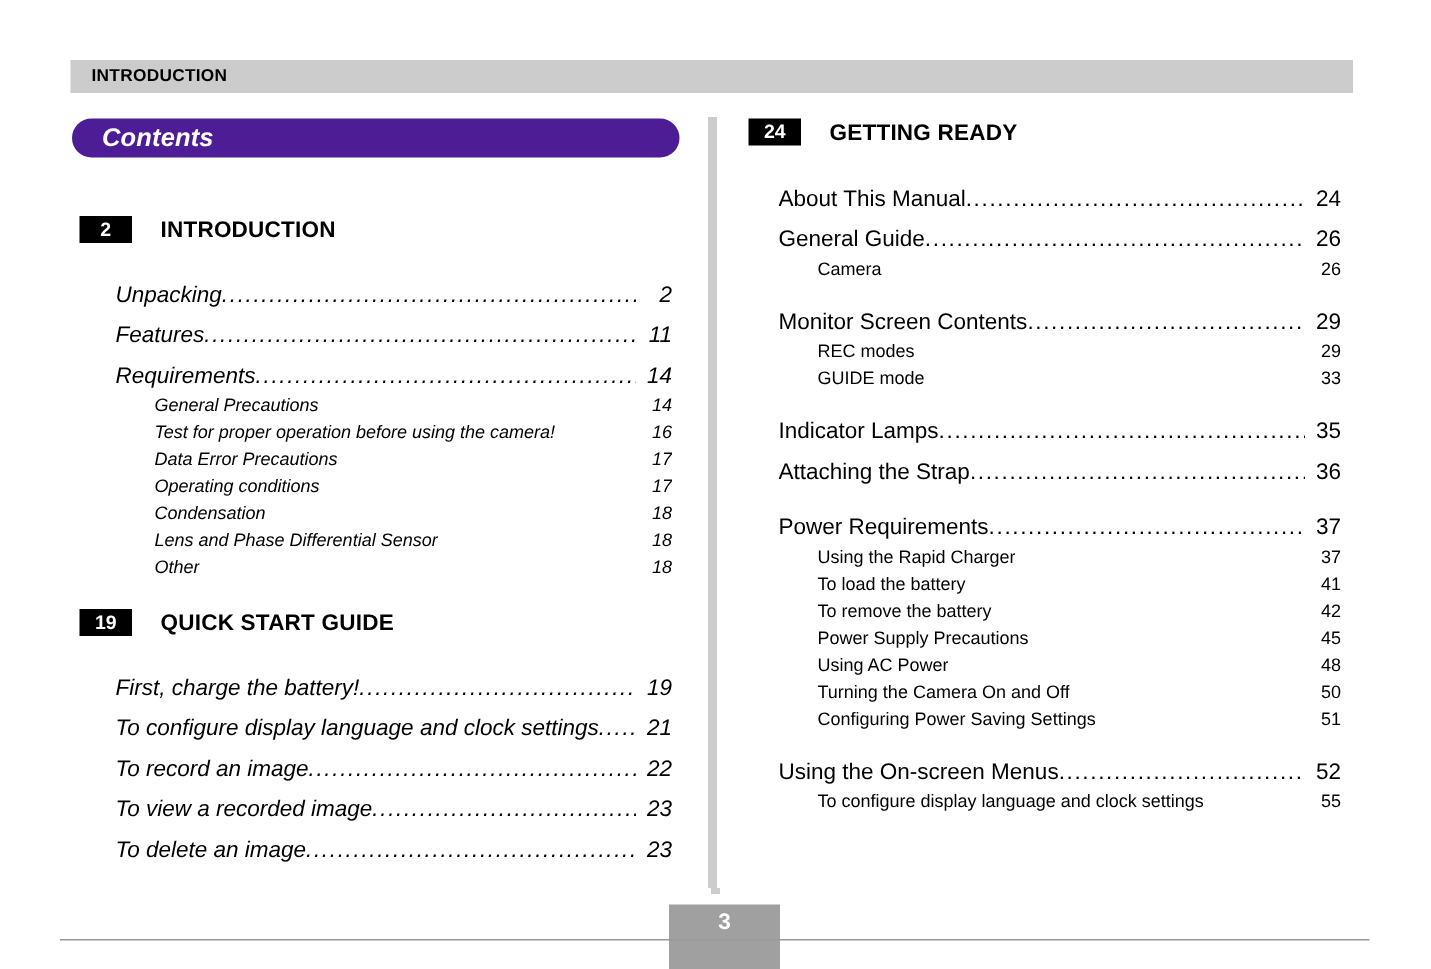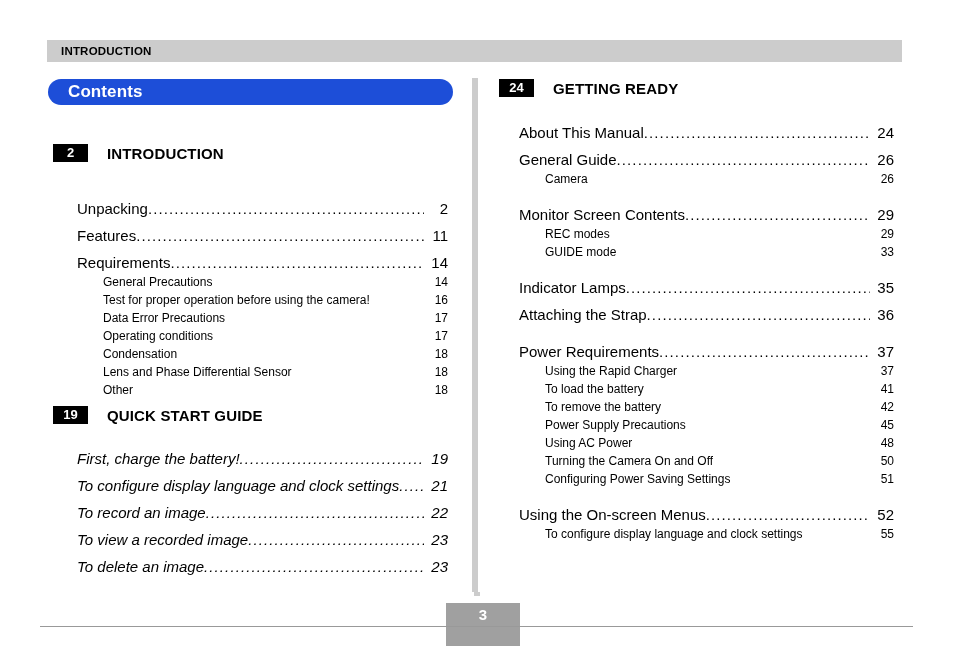--- a/index.html
+++ b/index.html
@@ -39,22 +39,23 @@
     white-space: nowrap;
   }
 
   
   .contents-banner {
     position: absolute;
     left: 48px;
     top: 79px;
     width: 405px;
     height: 26px;
-    background: #1d4ed8;
+    background: #4c1d95;
     border-radius: 13px;
+    font-style: italic;
   }
   .contents-banner-text {
     position: absolute;
     left: 20px;
     top: 50%;
     transform: translateY(-50%);
     font-size: 17px;
     font-weight: bold;
     color: #ffffff;
     letter-spacing: 0.1px;
@@ -219,21 +220,21 @@
 
 <div class="col-divider"></div>
 
 <div class="col col-left">
 
   <div class="chapter" style="left:53px; top:144px;">
     <span class="chapter-badge">2</span>
     <span class="chapter-title">INTRODUCTION</span>
   </div>
 
-  <div class="toc-list" style="left:77px; top:190px; width:371px;">
+  <div class="toc-list" style="left:77px; top:178px; width:371px;font-style:italic;">
     <div class="toc-row lvl1">
       <span class="toc-label">Unpacking</span>
       <span class="toc-leader"></span>
       <span class="toc-page">2</span>
     </div>
     <div class="toc-row lvl1">
       <span class="toc-label">Features</span>
       <span class="toc-leader"></span>
       <span class="toc-page">11</span>
     </div>

